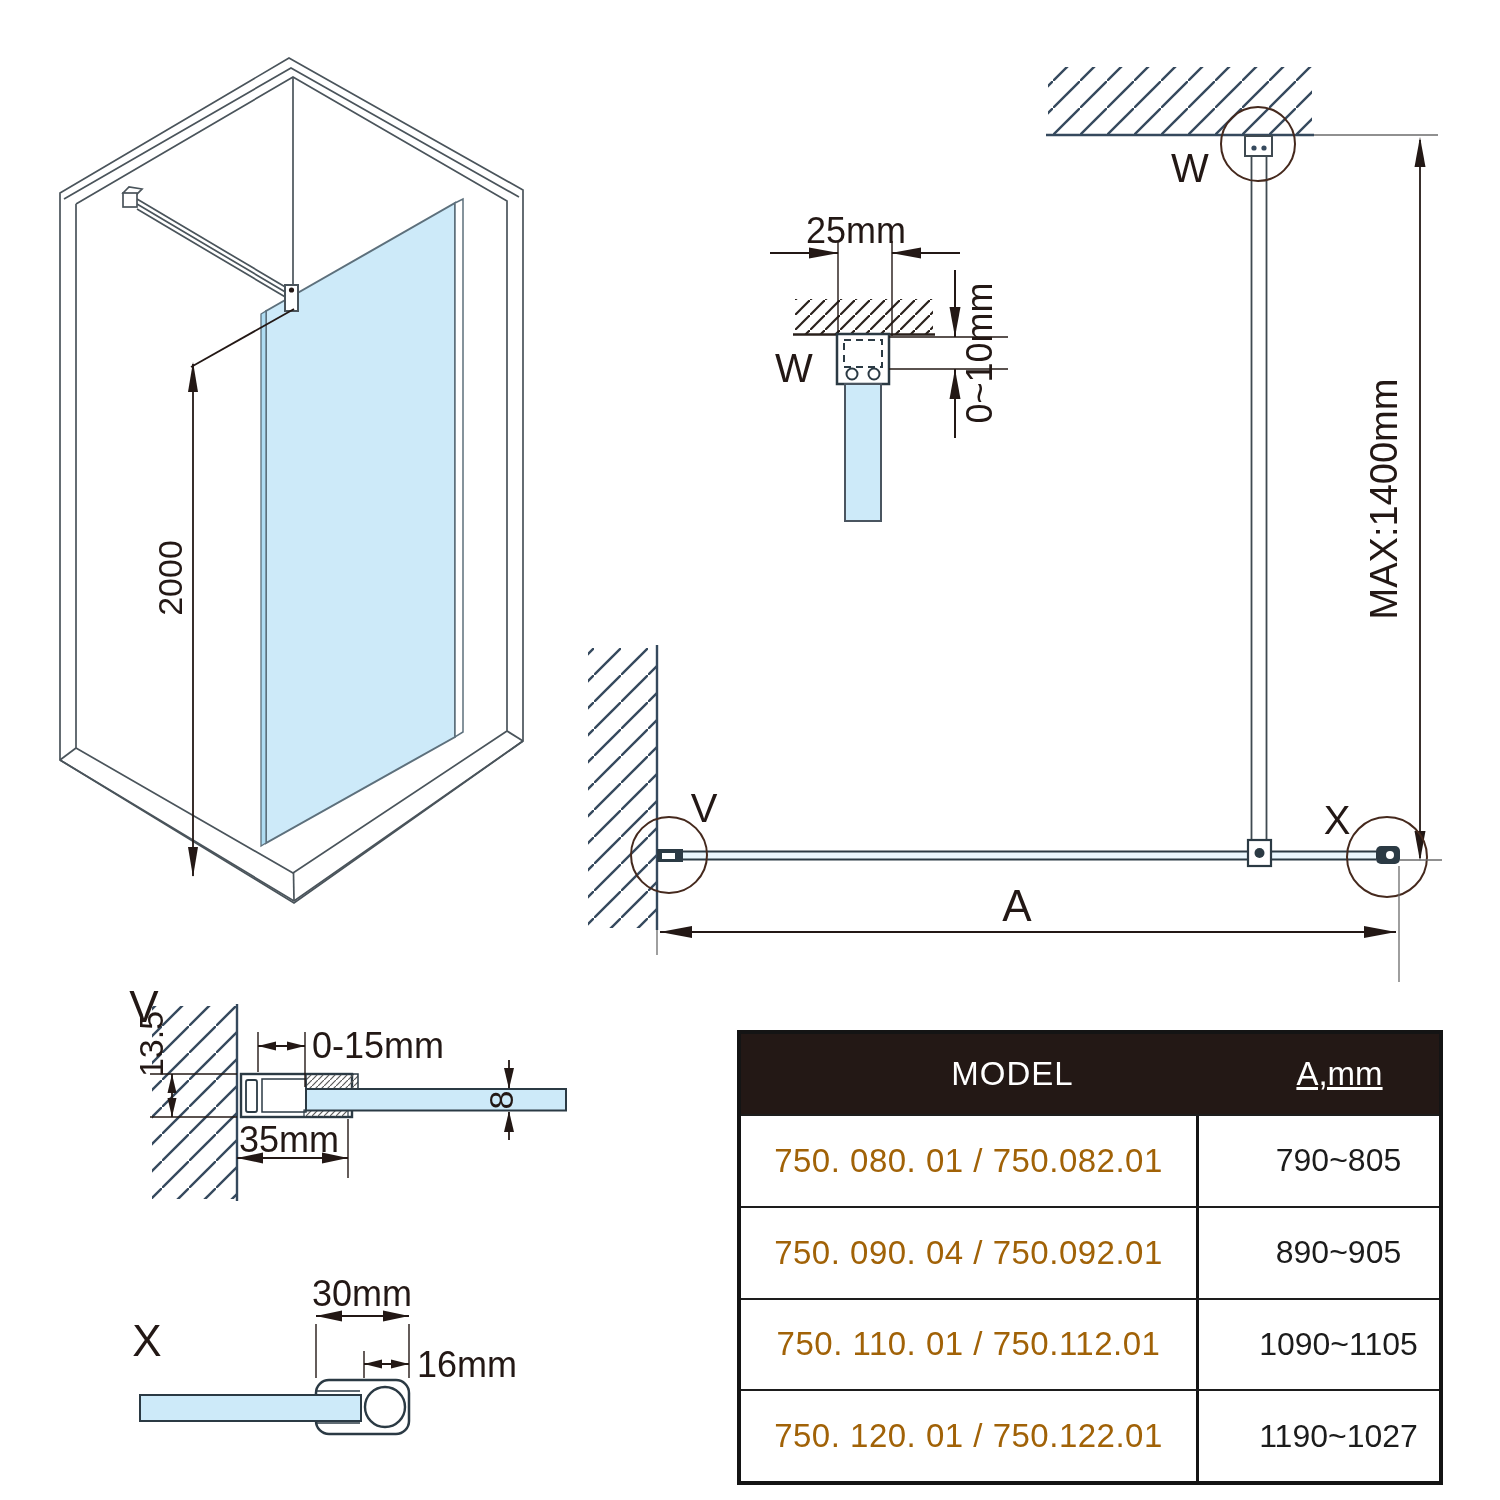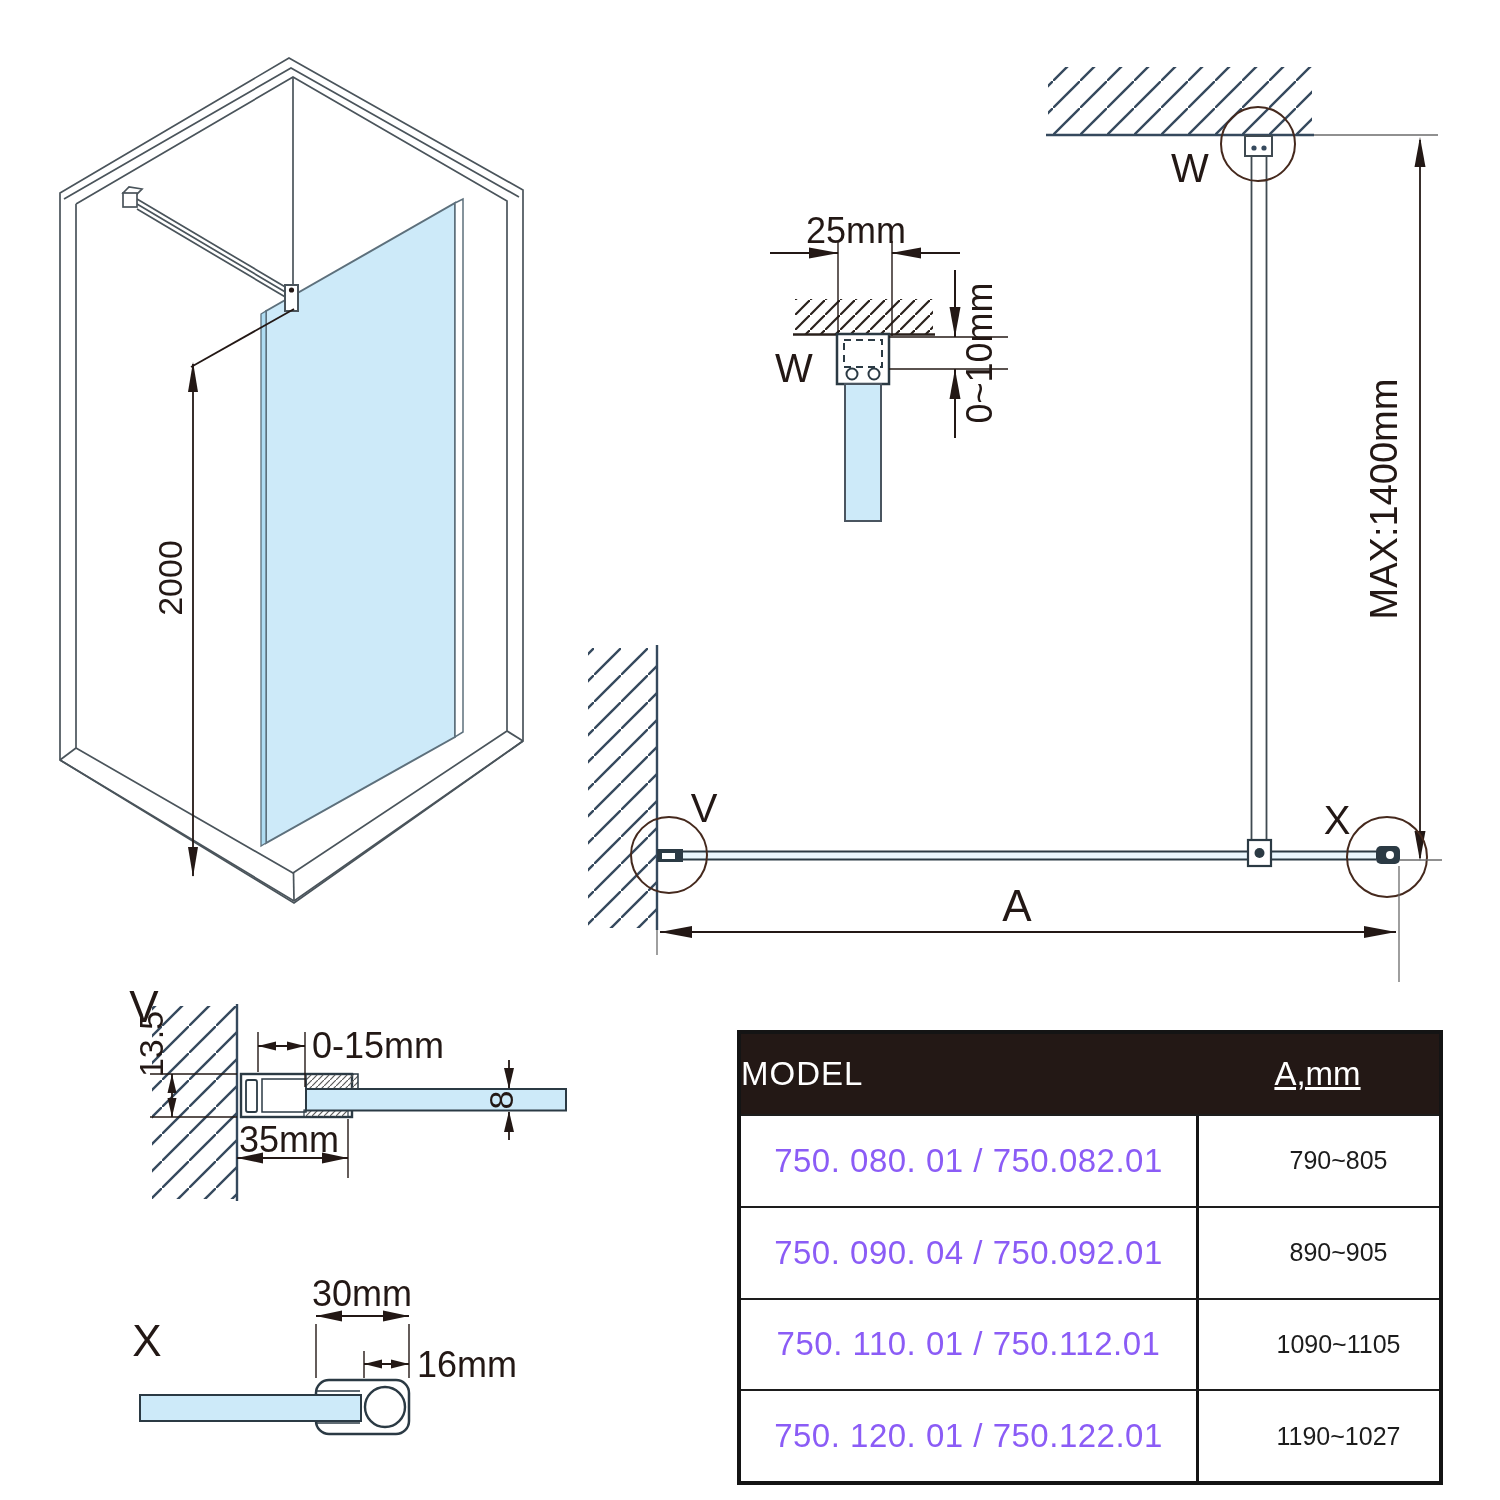--- a/index.html
+++ b/index.html
@@ -10,28 +10,28 @@
   .t36{font-size:36px;}
   .t34{font-size:34px;}
   .t38{font-size:38px;}
   .t40{font-size:40px;}
   .t44{font-size:44px;}
   
   .model-table{position:absolute;left:737px;top:1030px;width:706px;height:455px;
     border:4px solid #141414;box-sizing:border-box;display:flex;flex-direction:column;
     background:#fff;}
   .mt-head{height:80px;background:#231815;color:#fff;display:flex;align-items:center;flex:0 0 80px;}
-  .mt-head .c1{width:455px;text-align:left;font-size:33px;letter-spacing:1px;}
+  .mt-head .c1{width:455px;text-align:center;font-size:33px;letter-spacing:1px;padding-left:44px;}
   .mt-head .c2{flex:1;text-align:center;font-size:33px;text-decoration:underline;}
   .mt-body{flex:1;display:flex;flex-direction:column;}
   .mt-row{flex:1;display:flex;border-top:2px solid #1d1d1d;}
   .mt-row .c1{width:455px;border-right:3px solid #141414;display:flex;align-items:center;
-      justify-content:center;font-size:33px;color:#8b5cf6;letter-spacing:.5px;}
+      justify-content:center;font-size:33px;color:#a16207;letter-spacing:.5px;}
   .mt-row .c2{flex:1;display:flex;align-items:center;justify-content:center;
-      font-size:25px;color:#1c1c1c;padding-left:39px;}
+      font-size:32px;color:#1c1c1c;padding-left:39px;}
 </style>
 </head>
 <body>
 
 <div class="stage">
 
 <svg width="1500" height="1500" viewBox="0 0 1500 1500">
   <defs>
     <pattern id="hatchNavy" width="27" height="27" patternUnits="userSpaceOnUse">
       <line x1="0" y1="27" x2="27" y2="0" stroke="#35495d" stroke-width="2.4"></line>

